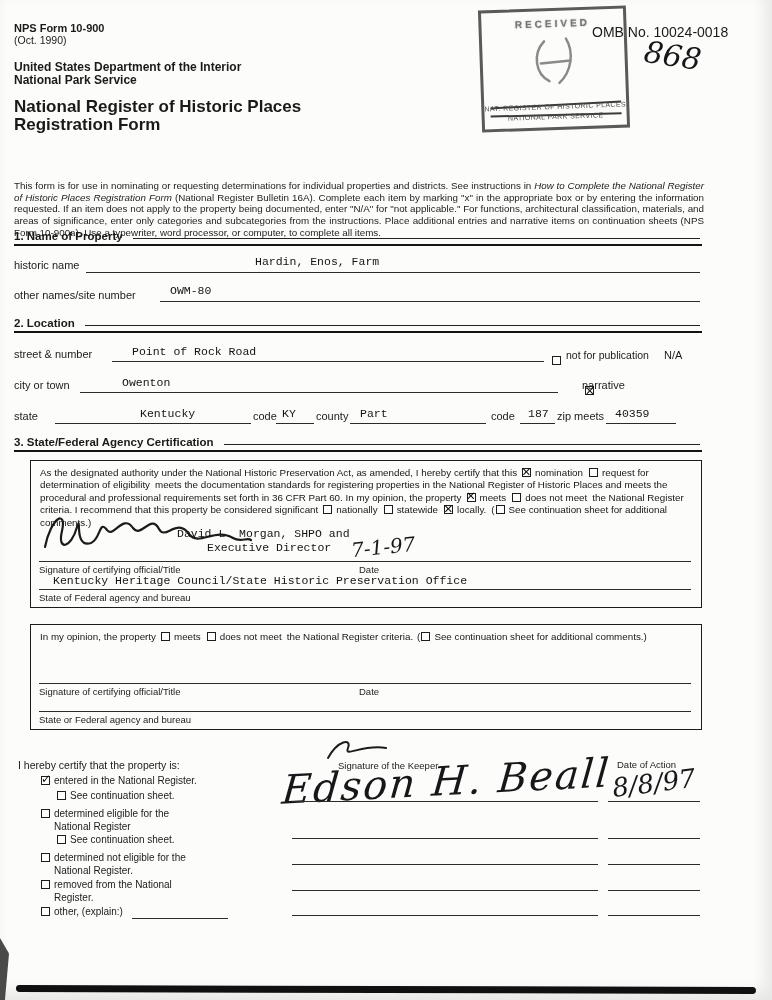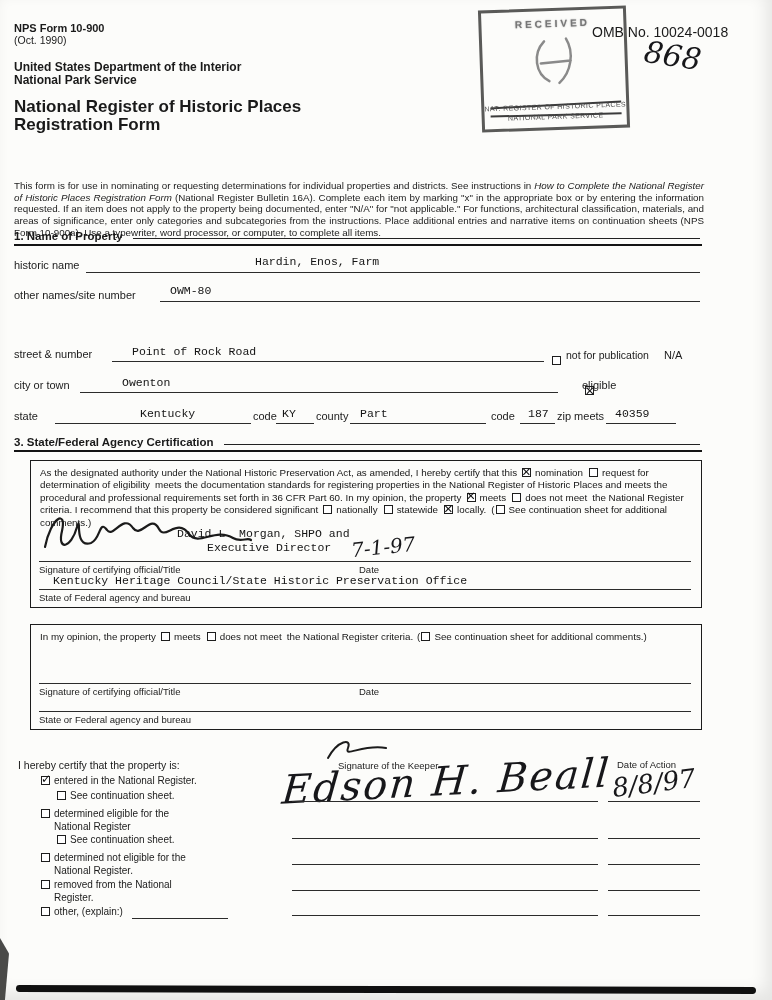--- a/index.html
+++ b/index.html
@@ -85,33 +85,37 @@
   </div>
   <div class="abs lbl" style="left:14px;top:259px">historic name</div>
   <div class="abs typed" style="left:255px;top:255px">Hardin, Enos, Farm</div>
   <div class="rule" style="left:86px;top:272px;width:614px"></div>
 
   <div class="abs lbl" style="left:14px;top:289px">other names/site number</div>
   <div class="abs typed" style="left:170px;top:284px">OWM-80</div>
   <div class="rule" style="left:160px;top:301px;width:540px"></div>
 
   
+  <div class="abs sec-head" style="top:317px">
+    <span>2. Location</span>
+    <span class="sec-fill"></span>
+  </div>
 
   <div class="abs lbl" style="left:14px;top:348px">street &amp; number</div>
   <div class="abs typed" style="left:132px;top:345px">Point of Rock Road</div>
   <div class="rule" style="left:112px;top:361px;width:432px"></div>
   <span class="cb abs" style="left:551px;top:350px"></span>
   <div class="abs" style="left:566px;top:349px;font-size:10.5px;white-space:nowrap">not for publication</div>
   <div class="abs lbl" style="left:664px;top:349px">N/A</div>
 
   <div class="abs lbl" style="left:14px;top:379px">city or town</div>
   <div class="abs typed" style="left:122px;top:376px">Owenton</div>
   <div class="rule" style="left:80px;top:392px;width:478px"></div>
   <span class="cb abs checked" style="left:566px;top:380px"></span>
-  <div class="abs lbl" style="left:582px;top:379px">eligible</div>
+  <div class="abs lbl" style="left:582px;top:379px">narrative</div>
 
   <div class="abs lbl" style="left:14px;top:410px">state</div>
   <div class="abs typed" style="left:140px;top:407px">Kentucky</div>
   <div class="abs lbl" style="left:253px;top:410px">code</div>
   <div class="abs typed" style="left:282px;top:407px">KY</div>
   <div class="abs lbl" style="left:316px;top:410px">county</div>
   <div class="abs typed" style="left:360px;top:407px">Part</div>
   <div class="abs lbl" style="left:491px;top:410px">code</div>
   <div class="abs typed" style="left:528px;top:407px">187</div>
   <div class="abs lbl" style="left:557px;top:410px">zip meets</div>

